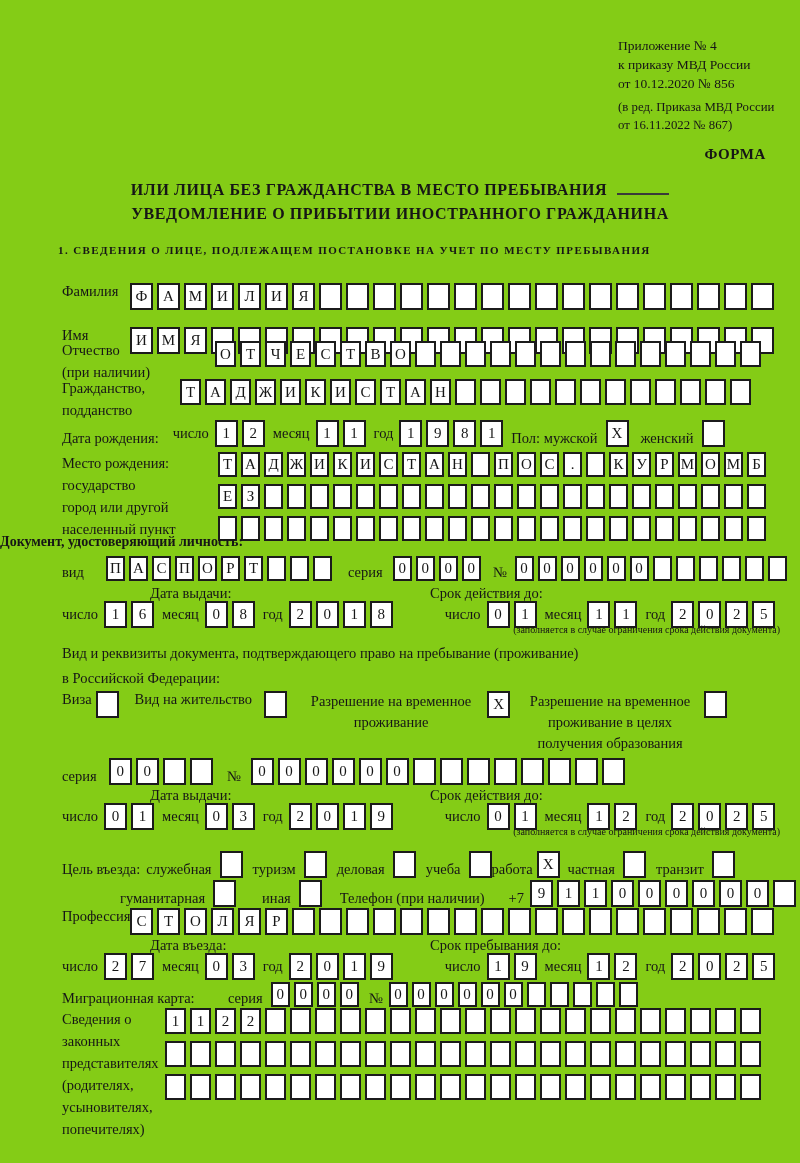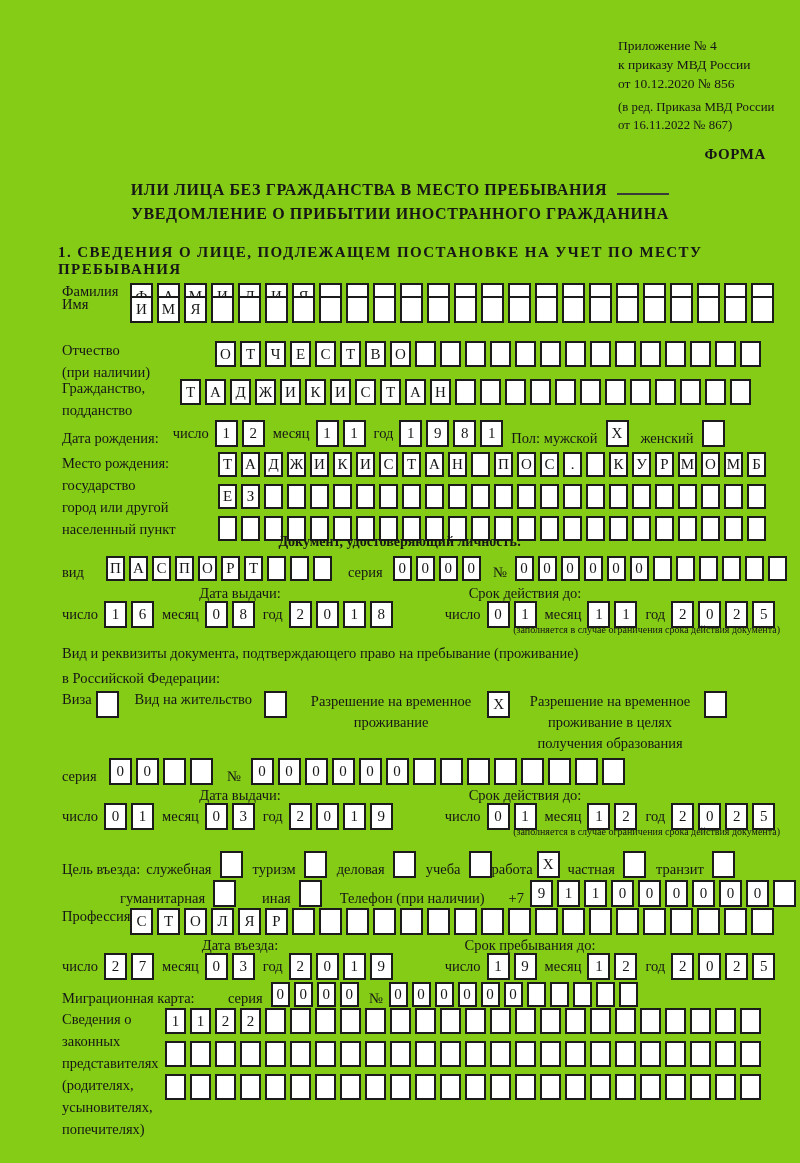--- a/index.html
+++ b/index.html
@@ -4,38 +4,38 @@
 <style>
   html,body{margin:0;padding:0;background:#fff;}
   body{width:800px;height:1163px;font-family:"Liberation Serif","DejaVu Serif",serif;color:#161616;font-size:14.5px;}
   .page{position:relative;width:800px;height:1163px;background:#84cc16;overflow:hidden;}
 
   .annex{position:absolute;left:618px;top:36px;font-size:13.5px;line-height:19px;}
   .annex-note{margin-top:5px;font-size:12.8px;line-height:18px;}
   .forma{position:absolute;right:34px;top:146px;font-weight:bold;font-size:15px;letter-spacing:.6px;}
   .title{position:absolute;left:0;top:178px;width:100%;text-align:center;font-weight:bold;font-size:16px;line-height:24px;letter-spacing:.6px;}
   .blankline{display:inline-block;width:52px;border-bottom:2px solid #3a3a3a;margin-left:10px;}
-  .sec-head{position:absolute;left:58px;top:244px;width:740px;font-weight:bold;font-size:15px;letter-spacing:1.4px;}
+  .sec-head{position:absolute;left:58px;top:244px;width:740px;font-weight:bold;font-size:11px;letter-spacing:1.4px;}
 
   .row{position:absolute;left:62px;display:flex;align-items:flex-start;white-space:nowrap;}
   .mid{align-items:flex-end;}
   .lbl{display:inline-block;flex:none;}
   .lblcol{flex:none;line-height:22px;}
   .ctr{text-align:center;white-space:normal;line-height:21px;}
 
   .boxes{display:inline-flex;gap:4px;flex:none;}
   .cell{box-sizing:border-box;flex:none;width:23px;height:27px;border:2px solid #1b1b1b;display:flex;align-items:center;justify-content:center;font-size:15px;background:#fff;}
   .md .cell{width:21px;height:26px;}
   .sm .cell{width:19px;height:25px;}
 
   .stack{display:flex;flex-direction:column;gap:7px;}
   .dg{display:inline-flex;align-items:center;}
   .dg .dlbl{margin:0 6px 0 0;}
   .dg .boxes{margin-right:8px;}
-  .abslbl{position:absolute;text-align:center;}
+  .abslbl{position:absolute;}
   .note{position:absolute;font-size:10px;text-align:right;}
   .intro{position:absolute;left:62px;}
   .cb{margin-left:8px;}
 </style>
 </head>
 <body>
 
 <div class="page">
 
   <div class="annex">
@@ -79,21 +79,21 @@
         <span class="cell"></span>
         <span class="cell"></span>
         <span class="cell"></span>
         <span class="cell"></span>
         <span class="cell"></span>
         <span class="cell"></span>
         <span class="cell"></span>
       </span>
   </div>
 
-  <div class="row" style="top:296px">
+  <div class="row" style="top:327px">
     <span class="lbl" style="width:68px">Имя</span>
     <span class="boxes">
         <span class="cell">И</span>
         <span class="cell">М</span>
         <span class="cell">Я</span>
         <span class="cell"></span>
         <span class="cell"></span>
         <span class="cell"></span>
         <span class="cell"></span>
         <span class="cell"></span>

